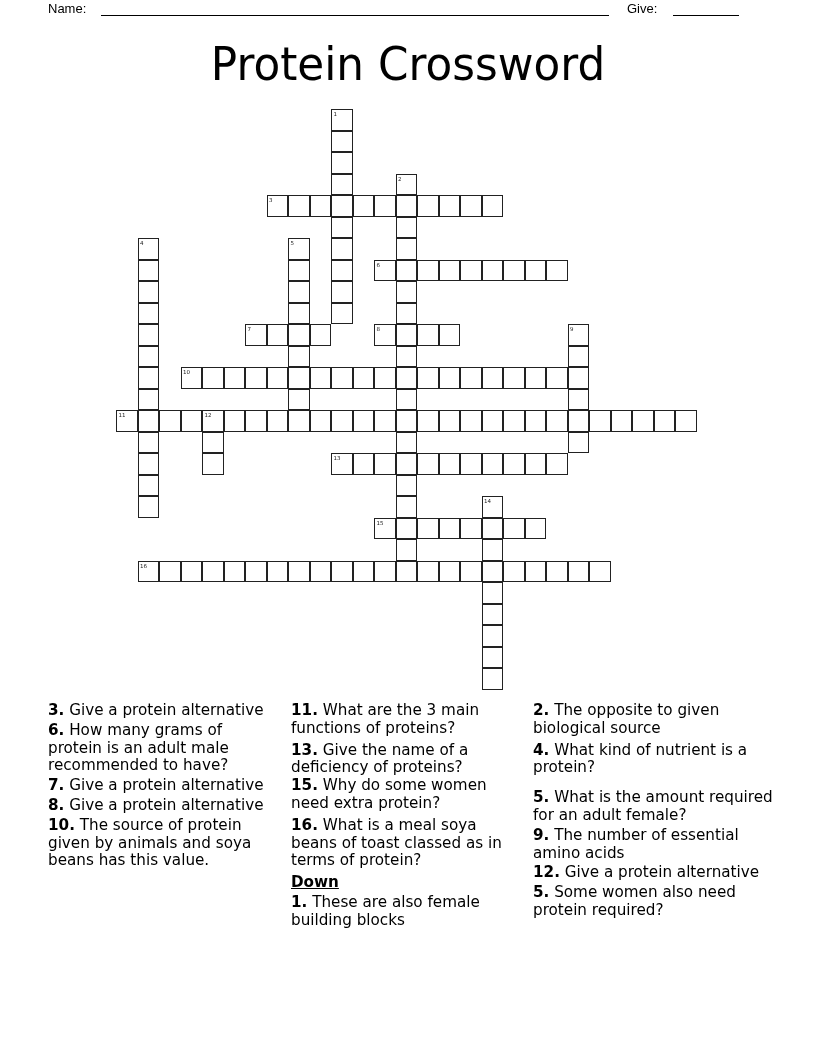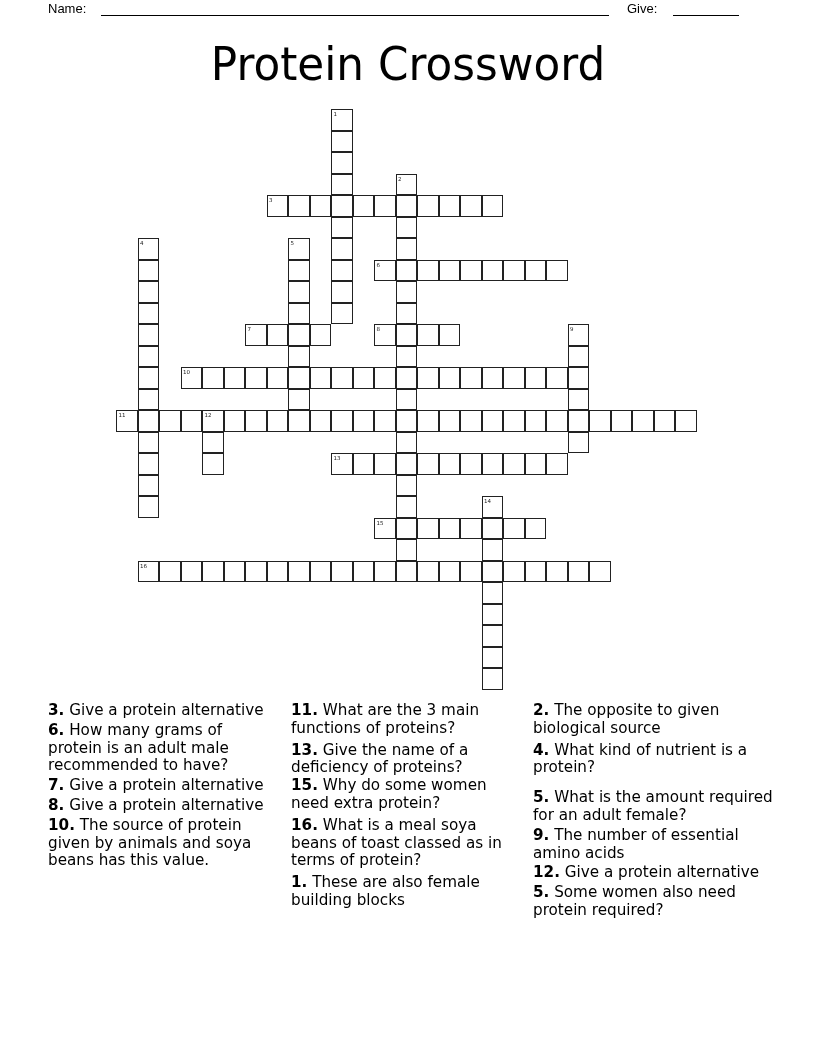--- a/index.html
+++ b/index.html
@@ -238,20 +238,21 @@
     <div class="clue"><b>6.</b> <span>How many grams of protein is an adult male recommended to have?</span></div>
     <div class="clue"><b>7.</b> <span>Give a protein alternative</span></div>
     <div class="clue"><b>8.</b> <span>Give a protein alternative</span></div>
     <div class="clue"><b>10.</b> <span>The source of protein given by animals and soya beans has this value.</span></div>
   </div>
   <div class="col" style="left:291px; width:235px;">
     <div class="clue" style="margin-bottom:4px"><b>11.</b> <span>What are the 3 main functions of proteins?</span></div>
     <div class="clue" style="margin-bottom:0"><b>13.</b> <span>Give the name of a deficiency of proteins?</span></div>
     <div class="clue" style="margin-bottom:4px"><b>15.</b> <span>Why do some women need extra protein?</span></div>
     <div class="clue" style="margin-bottom:4px"><b>16.</b> <span>What is a meal soya beans of toast classed as in terms of protein?</span></div>
+    <div class="section-head">Down</div>
     <div class="clue"><b>1.</b> <span>These are also female building blocks</span></div>
   </div>
   <div class="col" style="left:533px; width:240px;">
     <div class="clue" style="margin-bottom:4px"><b>2.</b> <span>The opposite to given biological source</span></div>
     <div class="clue" style="margin-bottom:12px"><b>4.</b> <span>What kind of nutrient is a protein?</span></div>
     <div class="clue" style="margin-bottom:2px"><b>5.</b> <span>What is the amount required for an adult female?</span></div>
     <div class="clue" style="margin-bottom:2px"><b>9.</b> <span>The number of essential amino acids</span></div>
     <div class="clue" style="margin-bottom:2px"><b>12.</b> <span>Give a protein alternative</span></div>
     <div class="clue"><b>5.</b> <span>Some women also need protein required?</span></div>
   </div>

